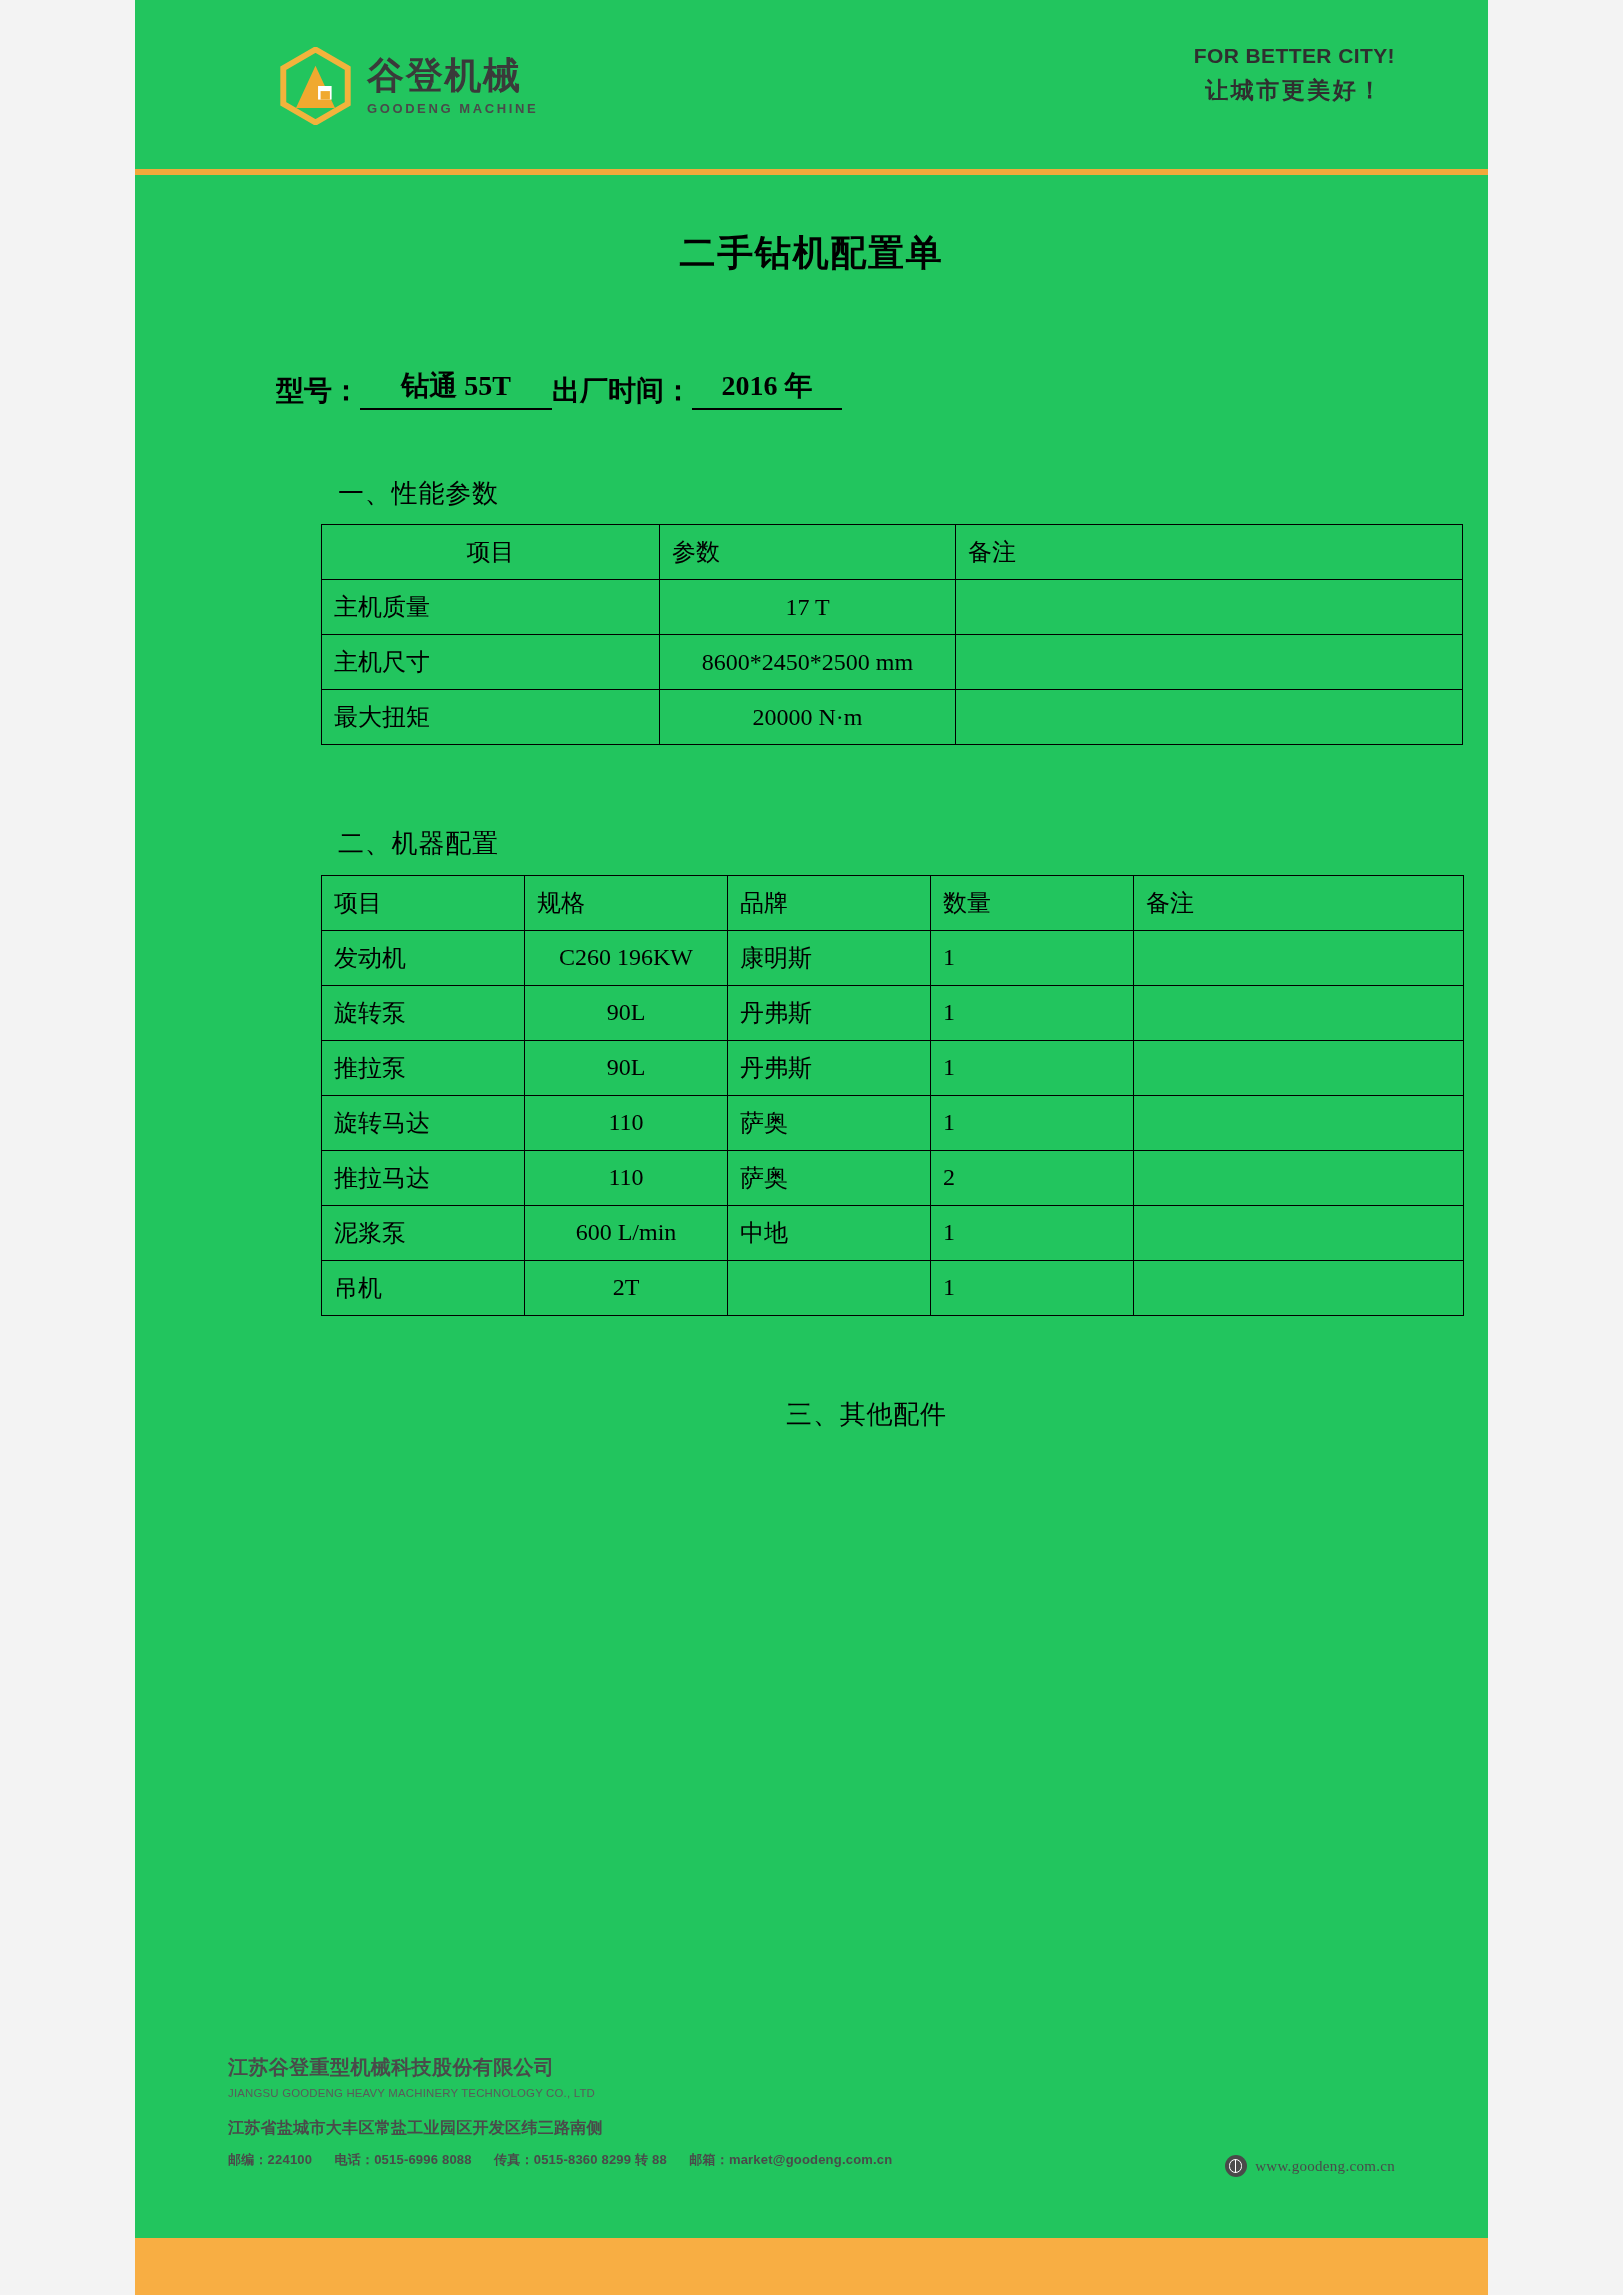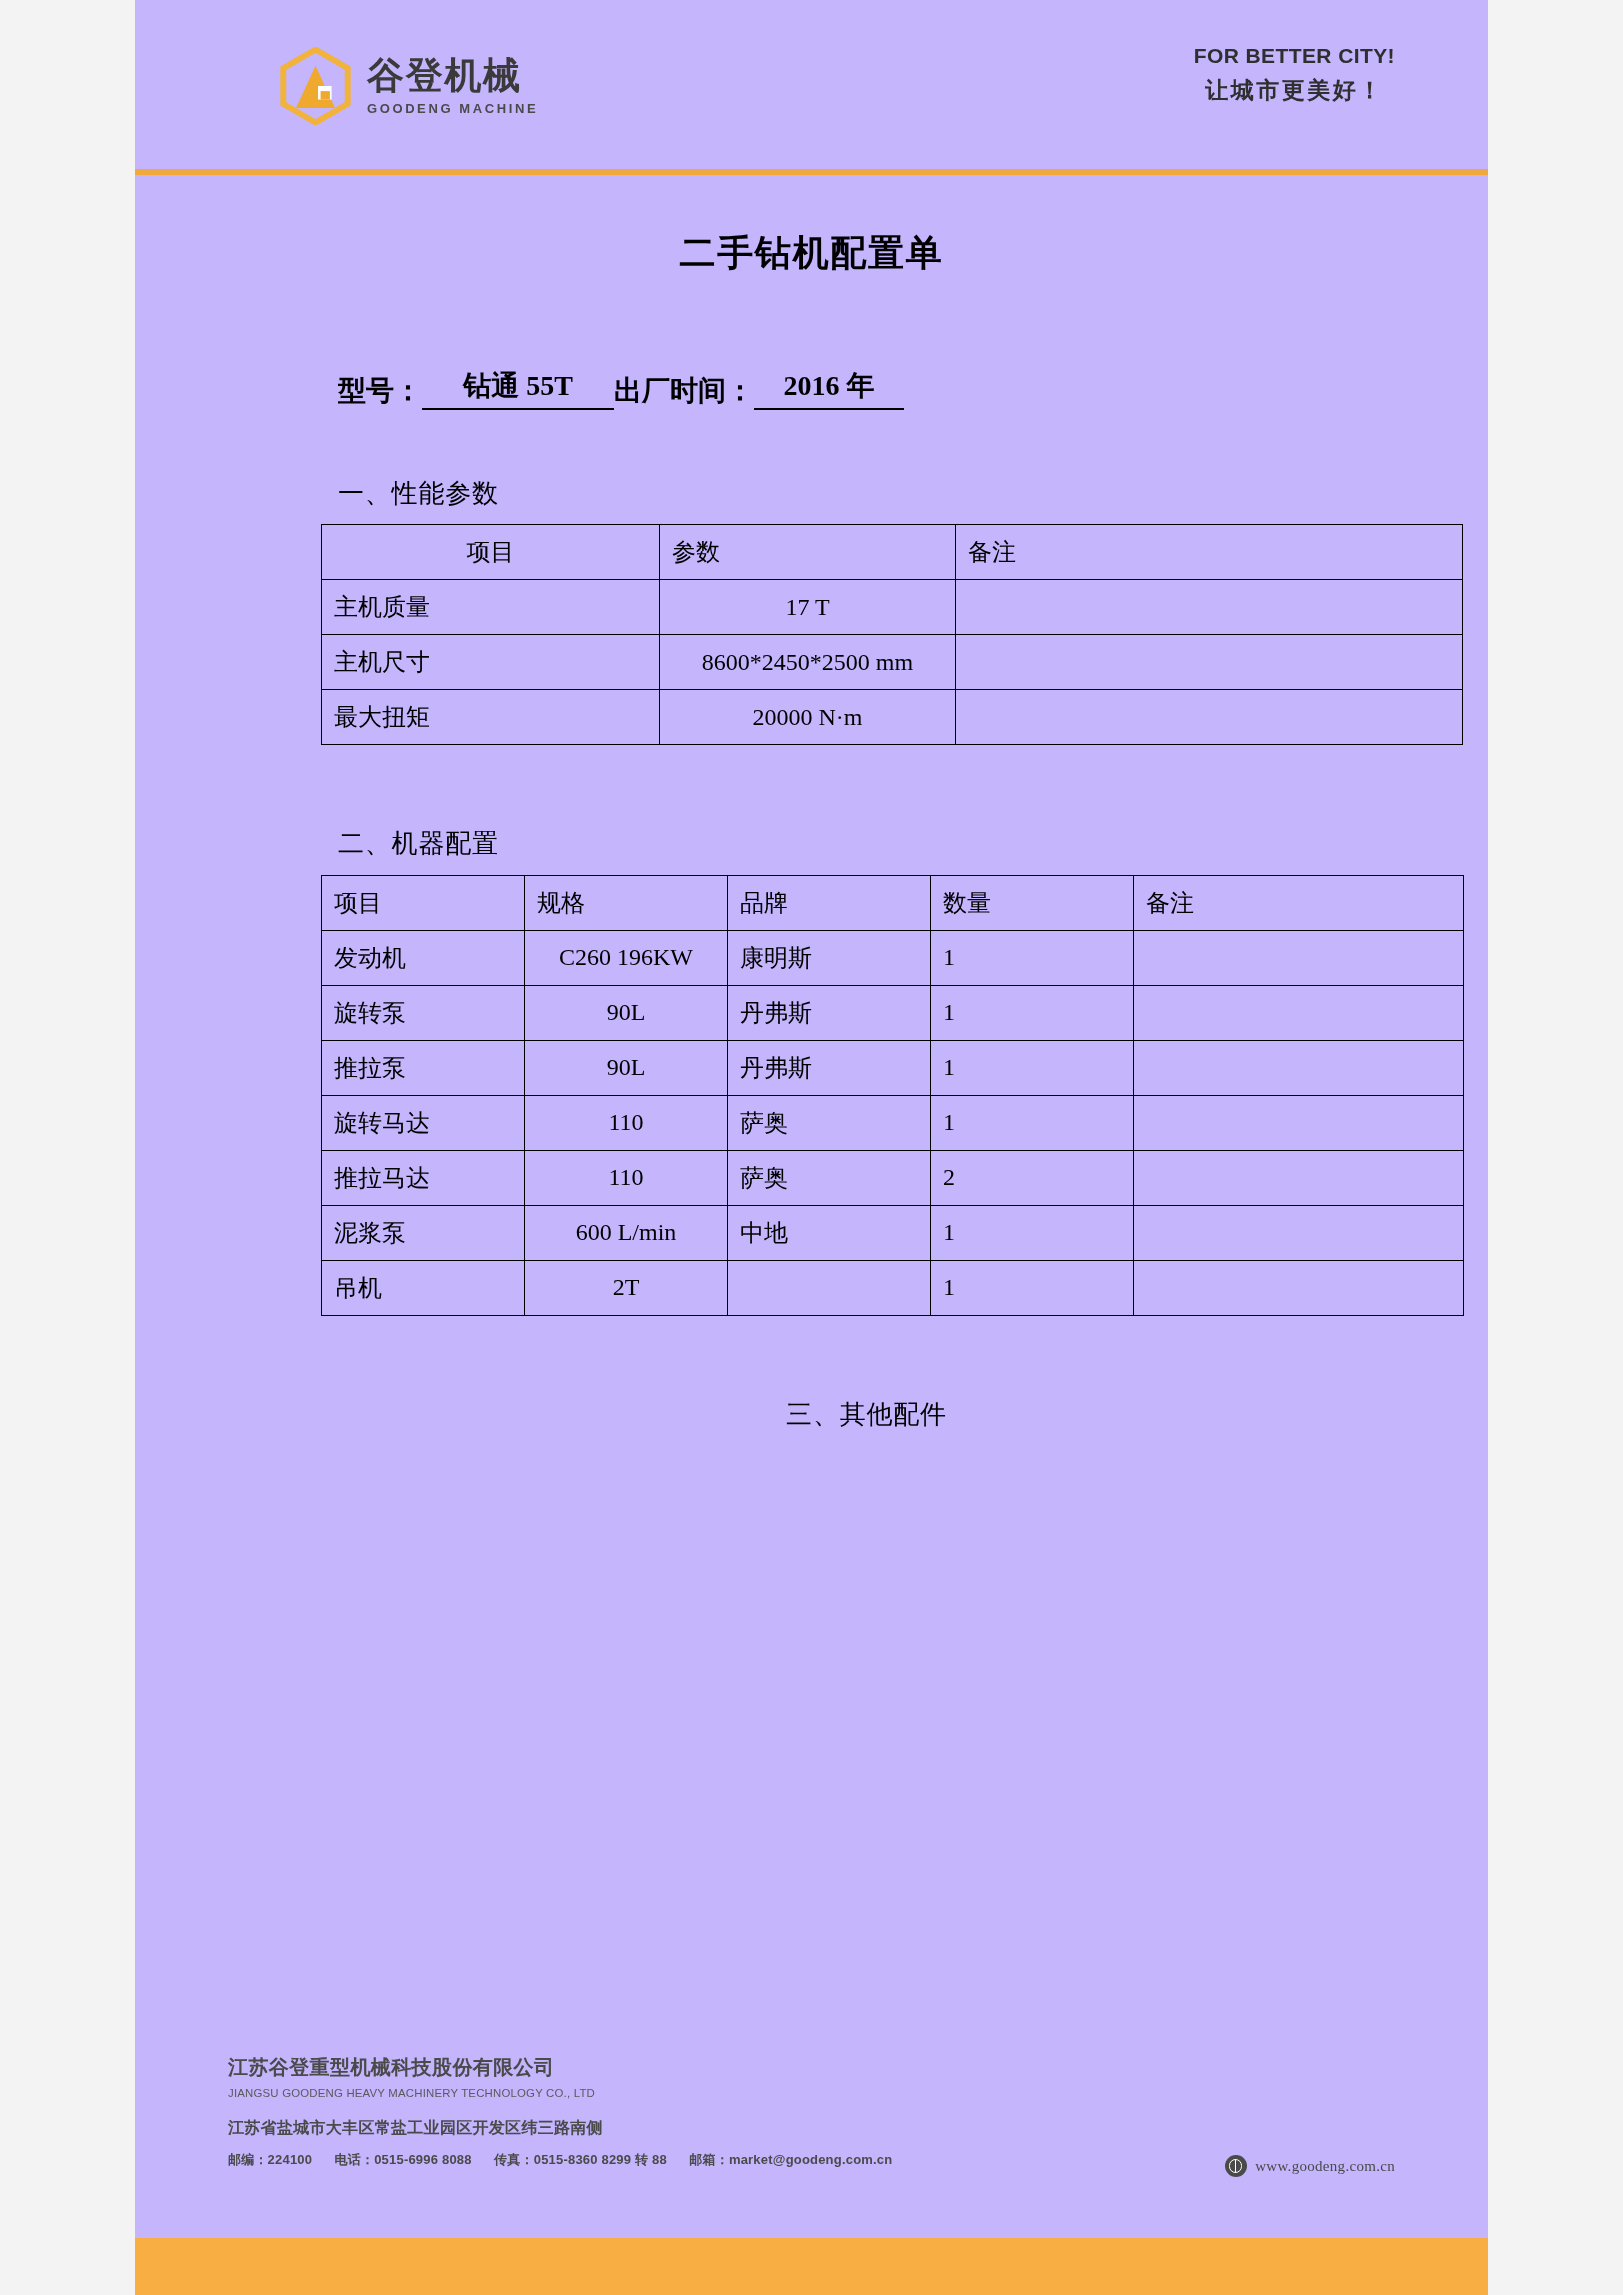--- a/index.html
+++ b/index.html
@@ -13,21 +13,21 @@
     height: 2295px;
     position: relative;
     overflow: hidden;
   }
   .page {
     position: absolute;
     left: 135px;
     top: 0;
     width: 1353px;
     height: 2295px;
-    background: #c4b5fd;
+    background: #22c55e;
     box-sizing: border-box;
   }
 
   
   .header {
     position: relative;
     height: 178px;
     padding: 0 51px;
     box-sizing: border-box;
   }
@@ -103,21 +103,21 @@
   .doc-title {
     text-align: center;
     font-size: 36px;
     font-weight: bold;
     margin-top: 51px;
     letter-spacing: 1.7px;
     color: #000;
   }
   .model-line {
     margin-top: 89px;
-    margin-left: 110px;
+    margin-left: 48px;
     font-size: 28px;
     color: #000;
     display: flex;
     align-items: flex-end;
     white-space: nowrap;
   }
   .model-line .lbl { font-weight: bold; }
   .fill {
     display: inline-block;
     border-bottom: 2.5px solid #000;

